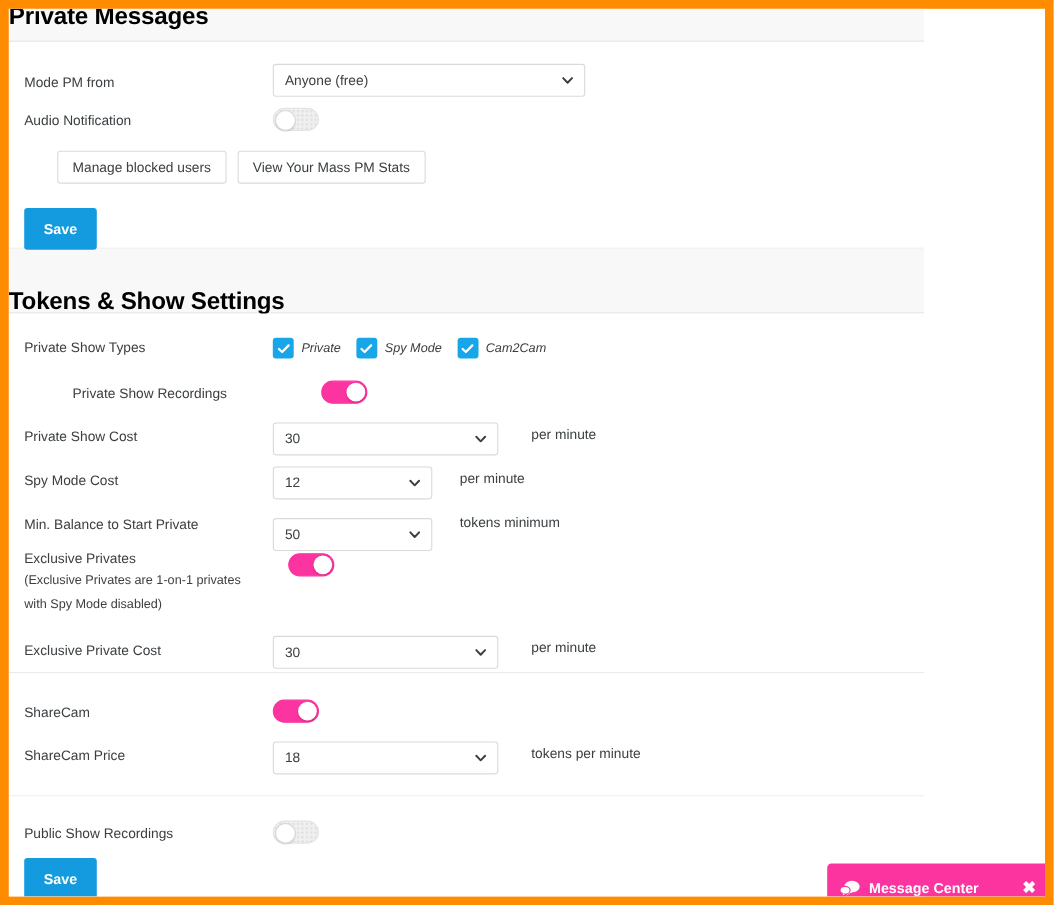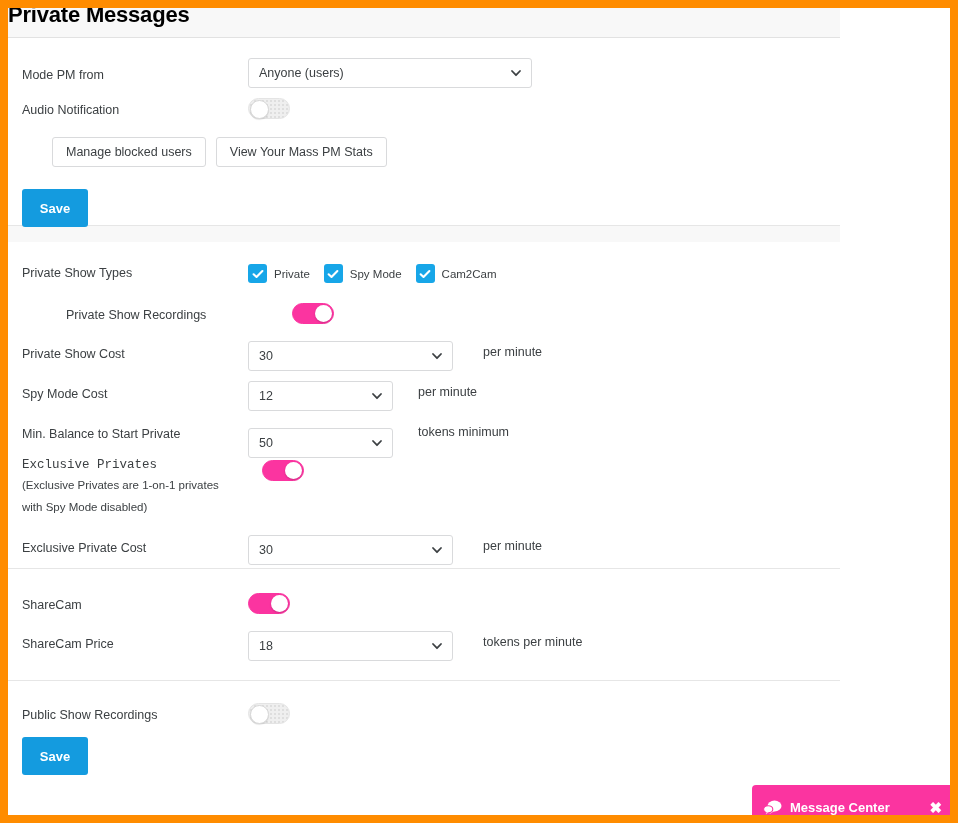--- a/index.html
+++ b/index.html
@@ -134,21 +134,21 @@
   .toggle.on .knob {
     position: absolute;
     right: 1px; top: 1px;
     width: 17px; height: 17px;
     border-radius: 50%;
     background: #ffffff;
     box-shadow: 0 1px 2px rgba(0,0,0,0.18);
   }
 
   
-  .cbgroup { display: flex; align-items: center; }
+  .cbgroup { display: flex; align-items: center; font-style: italic; }
   .cbitem { display: flex; align-items: center; margin-right: 14px; }
   .cbox {
     width: 19px; height: 19px;
     border-radius: 3px;
     background: #1BA1E2;
     background: #17A6E8;
     display: flex;
     align-items: center;
     justify-content: center;
     flex: none;
@@ -241,21 +241,21 @@
 
     <div class="section-head" style="height:30px; padding-left:0px; display:flex; align-items:flex-start;">
       <h2 style="padding-left:0px; margin-top:-4px;">Private Messages</h2>
     </div>
 
     <div class="panel" style="height:187px; position:relative;">
 
       <div class="row" style="position:absolute; left:0; top:20px; width:100%;">
         <div class="lbl" style="width:240px; padding-left:14px; padding-top:8px;">Mode PM from</div>
         <div class="sel" style="width:284px;">
-          <span>Anyone (users)</span>
+          <span>Anyone (free)</span>
           <span class="caret">
             <svg viewBox="0 0 12 12" width="12" height="12">
                 <path d="M2 4 L6 8.2 L10 4" fill="none" stroke="#3c4043" stroke-width="1.8" stroke-linecap="round" stroke-linejoin="round"></path>
               </svg>
           </span>
         </div>
       </div>
 
       <div class="row" style="position:absolute; left:0; top:60px; width:100%;">
         <div class="lbl" style="width:240px; padding-left:14px; padding-top:3px;">Audio Notification</div>
@@ -269,20 +269,23 @@
         <button class="btn-outline">View Your Mass PM Stats</button>
       </div>
 
       <button class="btn-save" style="position:absolute; left:14px; top:151px;">Save</button>
     </div>
 
     <div class="divider"></div>
 
     <div style="height:16px; background:#f8f8f8;"></div>
 
+    <div class="section-head" style="height:43px; display:flex; align-items:flex-start; background:#f8f8f8;">
+      <h2 style="padding-left:0px; margin-top:21px;">Tokens &amp; Show Settings</h2>
+    </div>
 
     <div class="panel" style="position:relative; height:326px;">
 
       <div class="row" style="position:absolute; left:0; top:22px; width:100%; align-items:center;">
         <div class="lbl" style="width:240px; padding-left:14px;">Private Show Types</div>
         <div class="cbgroup">
 
           <div class="cbitem">
             <span class="cbox">
               <svg viewBox="0 0 16 16" width="14" height="14">
@@ -354,21 +357,21 @@
             <svg viewBox="0 0 12 12" width="12" height="12">
                 <path d="M2 4 L6 8.2 L10 4" fill="none" stroke="#3c4043" stroke-width="1.8" stroke-linecap="round" stroke-linejoin="round"></path>
               </svg>
           </span>
         </div>
         <div class="suffix" style="margin-left:25px; padding-top:9px;">tokens minimum</div>
       </div>
 
       <div class="row" style="position:absolute; left:0; top:214px; width:100%;">
         <div style="width:240px; padding-left:14px;">
-          <div class="lbl" style="padding:0;font-family:Liberation Mono, monospace;">Exclusive Privates</div>
+          <div class="lbl" style="padding:0;">Exclusive Privates</div>
           <div class="sublbl" style="margin-top:1px;">(Exclusive Privates are 1-on-1 privates with Spy Mode disabled)</div>
         </div>
         <div class="toggle on" style="margin-top:4px;">
           <span class="knob"></span>
         </div>
       </div>
 
       <div class="row" style="position:absolute; left:0; top:288px; width:100%;">
         <div class="lbl" style="width:240px; padding-left:14px; padding-top:9px;">Exclusive Private Cost</div>
         <div class="sel" style="width:205px; margin-top:5px;">

